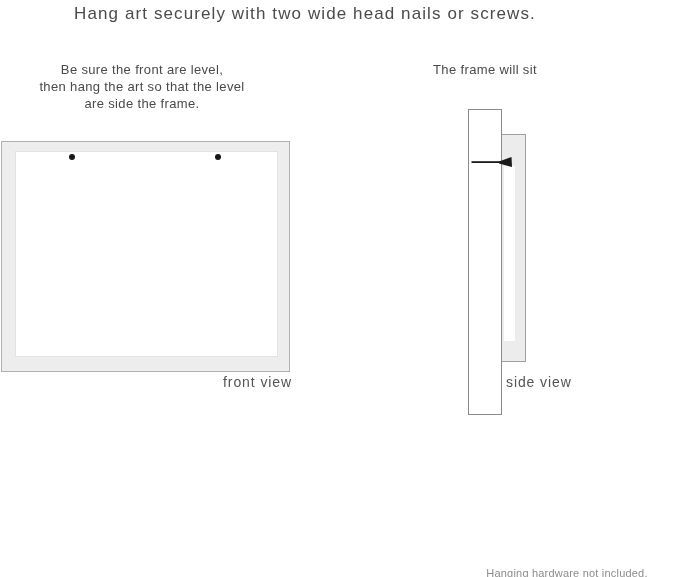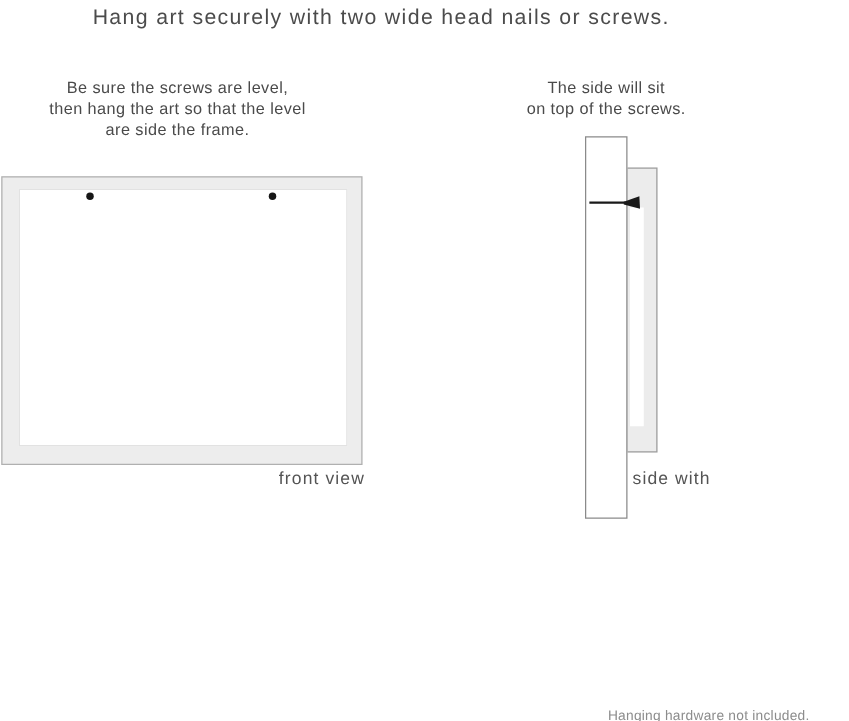--- a/index.html
+++ b/index.html
@@ -40,46 +40,45 @@
   }
 </style>
 </head>
 <body>
 
 <div id="stage">
 
   <div id="title" class="abs">Hang art securely with two wide head nails or screws.</div>
 
   <div id="instr-front" class="abs instr">
-    <span class="line">Be sure the screws are level,</span>
+    <span class="line">Be sure the front are level,</span>
     <span class="line">then hang the art so that the level</span>
     <span class="line">are side the frame.</span>
   </div>
 
   <div id="instr-side" class="abs instr">
-    <span class="line">The side will sit</span>
-    <span class="line">on top of the screws.</span>
+    <span class="line">The frame will sit</span>
   </div>
 
   <div>
     <div id="front-frame" class="abs"></div>
     <div id="front-art" class="abs"></div>
     <div id="screw-dot-left" class="abs screw-dot"></div>
     <div id="screw-dot-right" class="abs screw-dot"></div>
     <div id="front-view-label" class="abs view-label">front view</div>
   </div>
 
   <div>
     <div id="side-frame" class="abs"></div>
     <div id="side-frame-back" class="abs"></div>
     <div id="side-wall" class="abs"></div>
     <svg id="nail" class="abs" viewBox="0 0 44 14" width="44" height="14">
       <rect x="1.5" y="6.2" width="29" height="1.8" fill="#1a1a1a"></rect>
       <polygon points="29,6.4 41.5,2 42,12 29,8.6" fill="#1a1a1a"></polygon>
     </svg>
-    <div id="side-view-label" class="abs view-label">side with</div>
+    <div id="side-view-label" class="abs view-label">side view</div>
   </div>
 
   <div id="footnote" class="abs">
     <span class="line">Hanging hardware not included.</span>
   </div>
 
 </div>
 
 </body></html>

